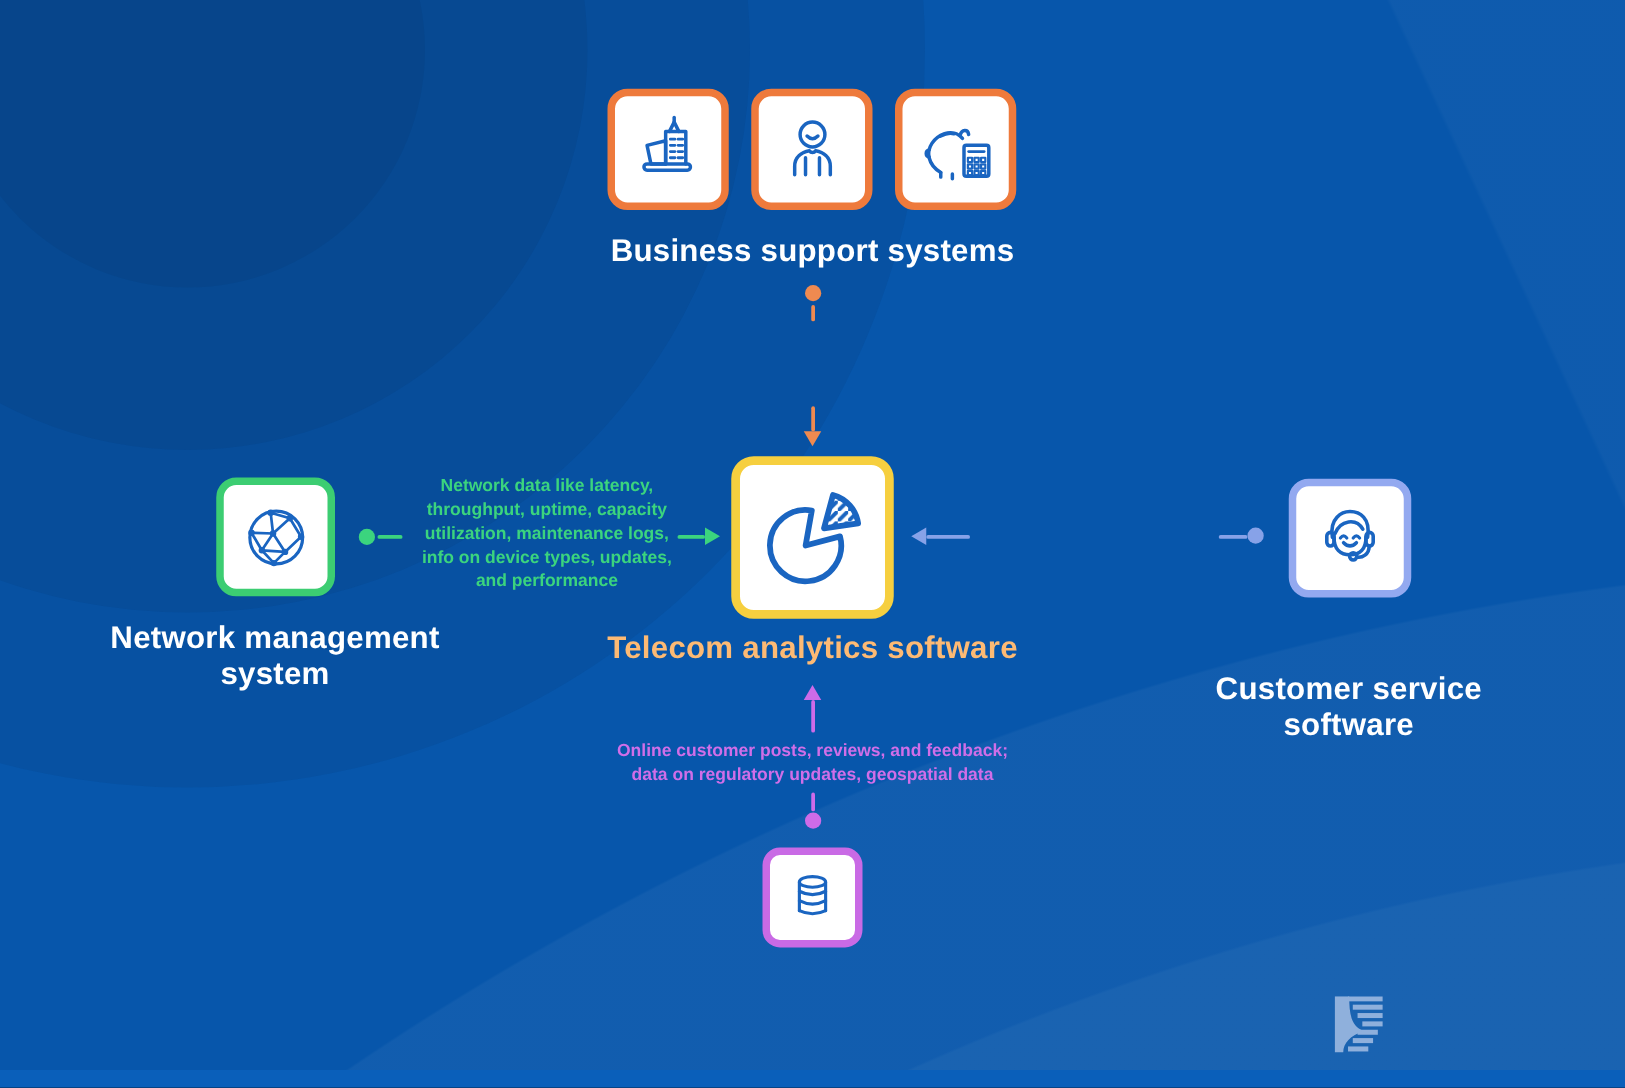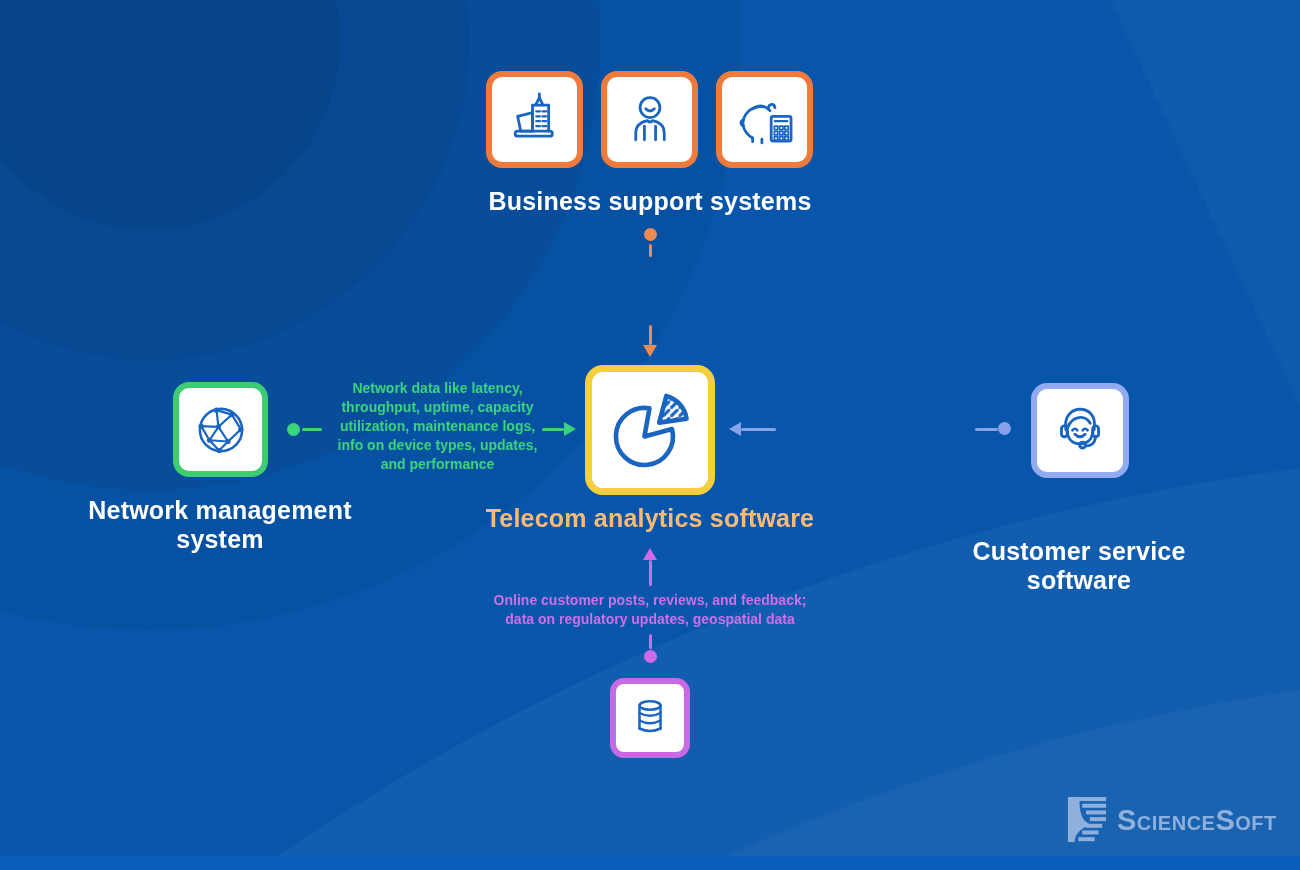--- a/index.html
+++ b/index.html
@@ -214,17 +214,16 @@
         <rect x="13" y="0" width="29" height="4.2"></rect>
         <rect x="17" y="7" width="25" height="4.2"></rect>
         <rect x="21" y="14" width="21" height="4.2"></rect>
         <rect x="25" y="21" width="17" height="4.2"></rect>
         <rect x="21" y="28" width="17" height="4.2"></rect>
         <rect x="17" y="35" width="17" height="4.2"></rect>
         <rect x="13" y="42" width="17" height="4.2"></rect>
         <path d="M2 0 H14 C14 16 16 25 26 29 C15 33 9 39 9 47 H2 Z"></path>
       </g>
     </svg>
-    <span class="logo-text">ScienceSoft</span>
   </div>
 
   <div class="footer-strip"></div>
 </div>
 
 </body></html>

